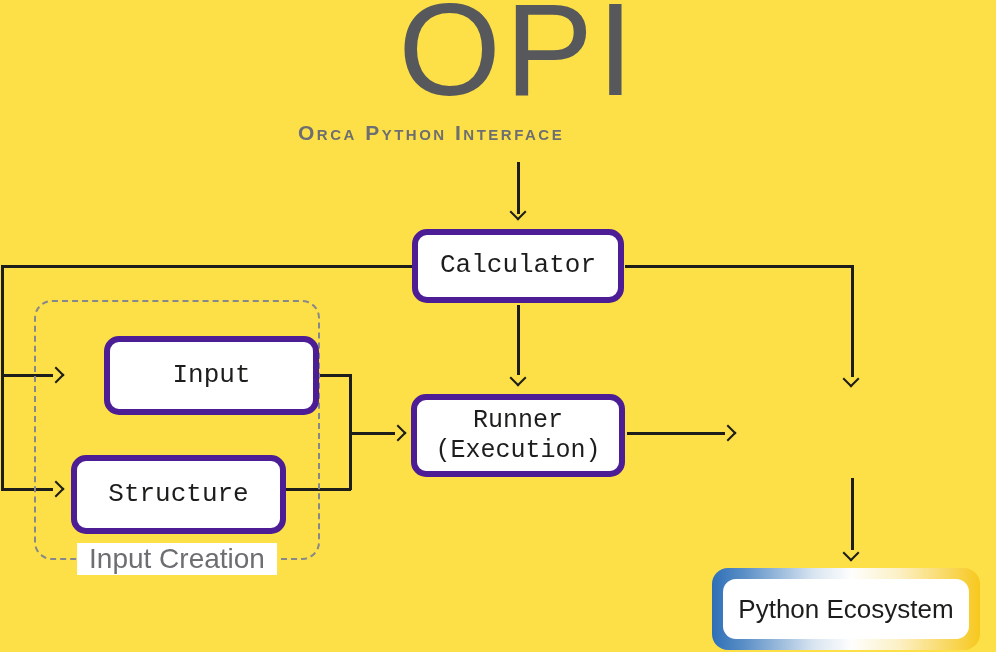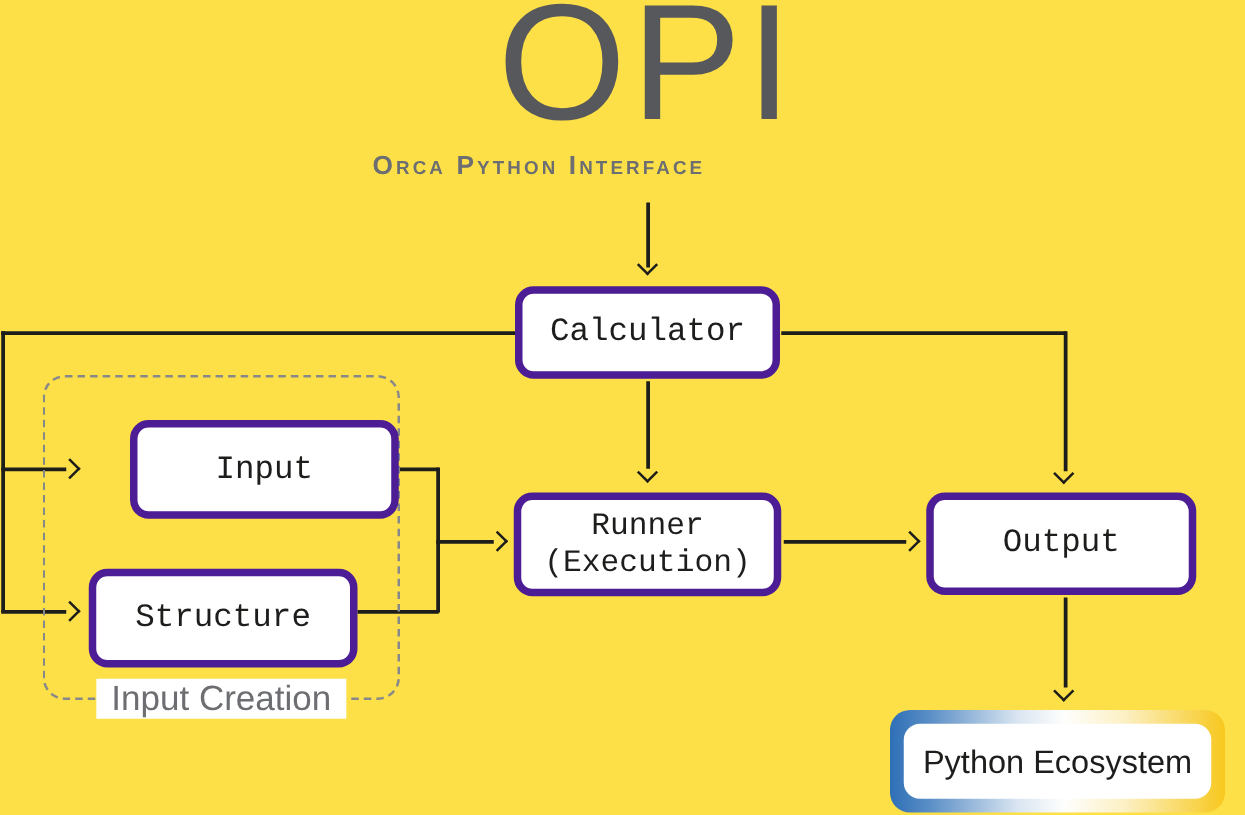--- a/index.html
+++ b/index.html
@@ -134,23 +134,20 @@
 
   <div class="node" id="node-structure">
     <span>Structure</span>
   </div>
 
   <div class="node" id="node-runner">
     <span>Runner</span>
     <span>(Execution)</span>
   </div>
 
-  <div class="node" id="node-output">
-    <span>Output</span>
-  </div>
 
   <div id="node-ecosystem">
     <div class="inner">
       <span>Python Ecosystem</span>
     </div>
   </div>
 
 </div>
 
 </body></html>

